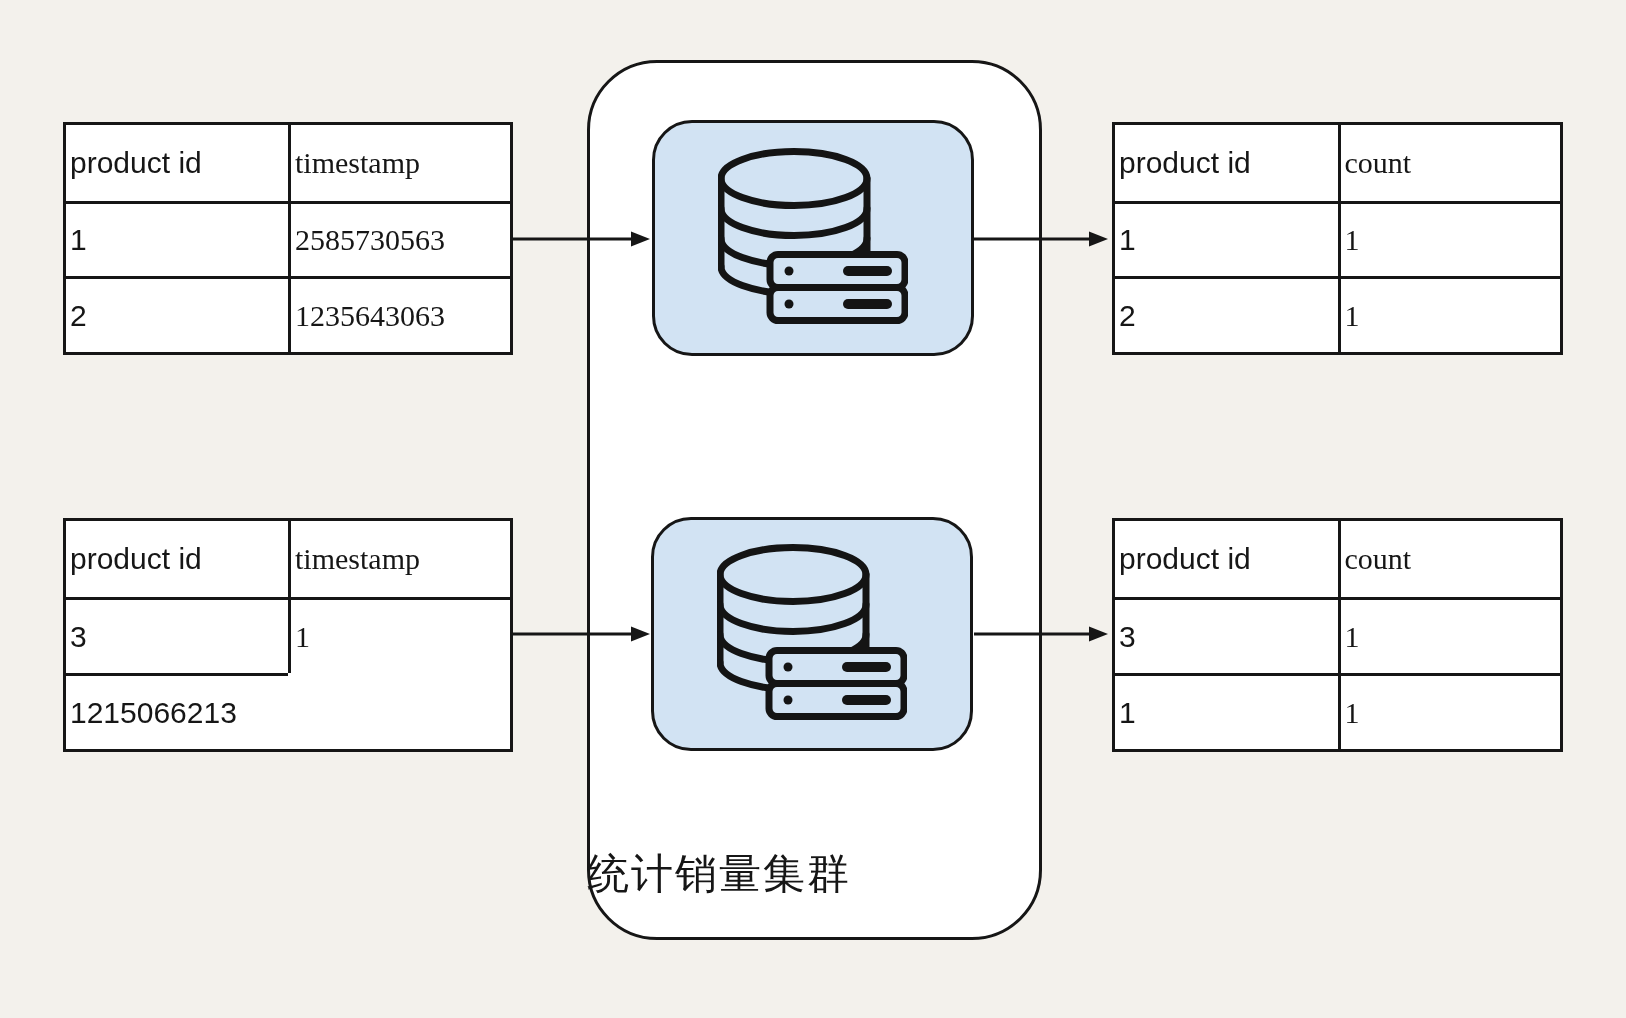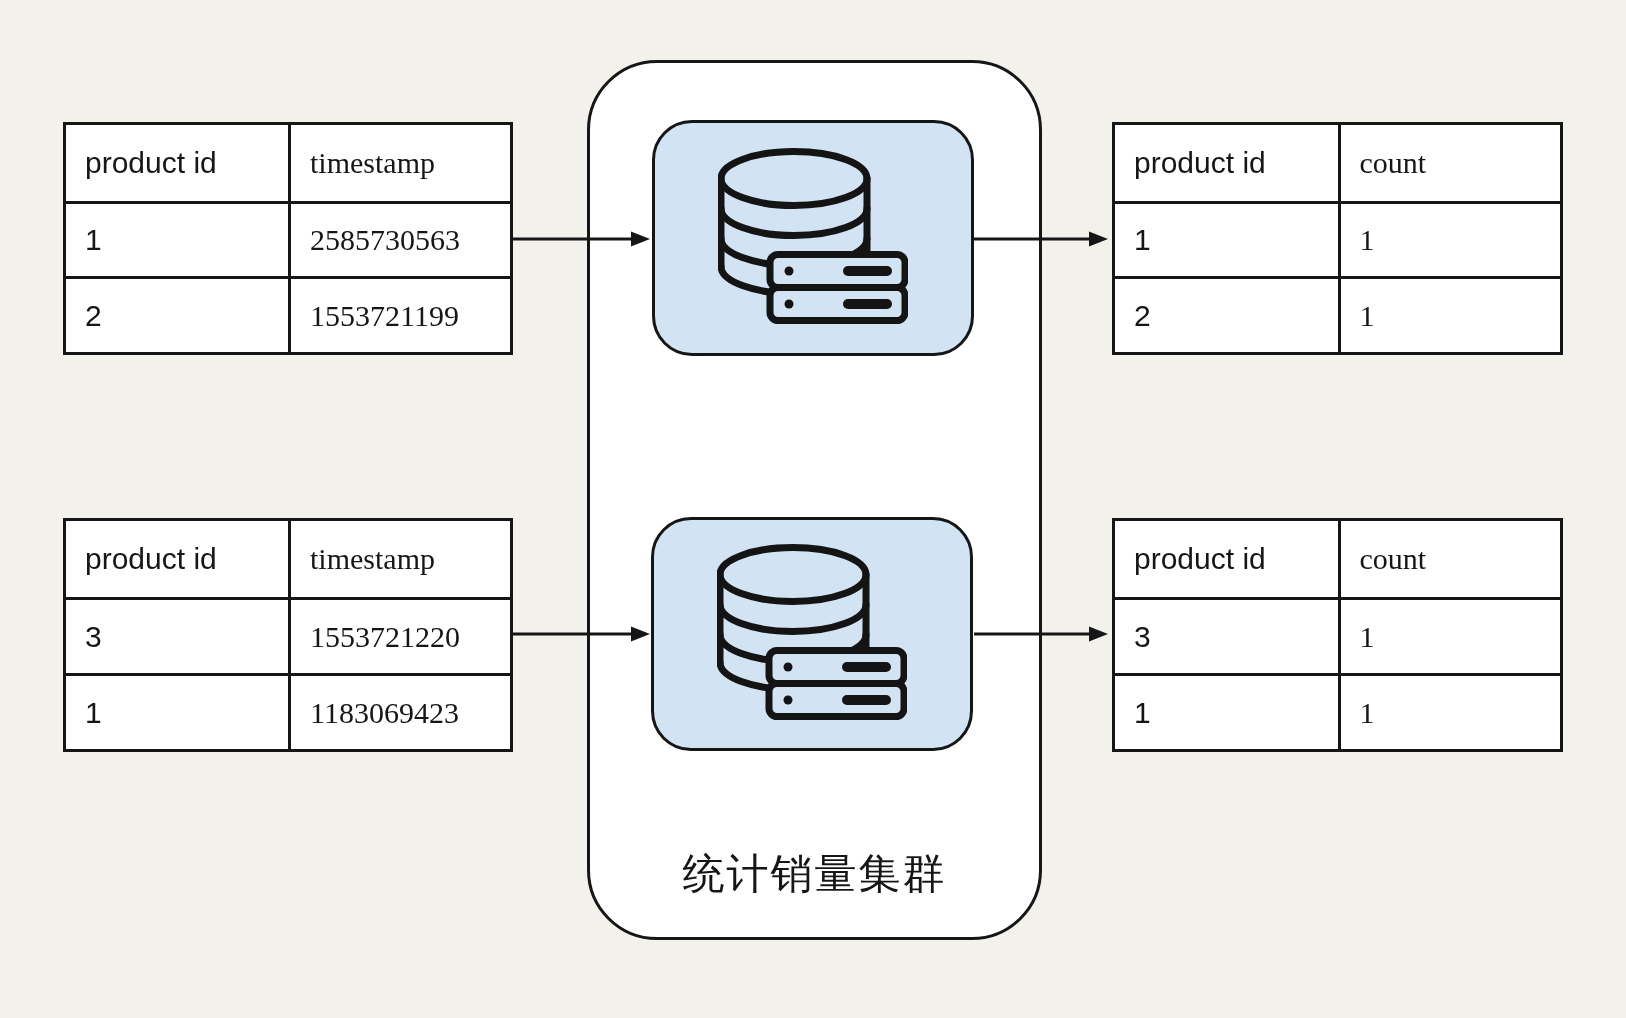--- a/index.html
+++ b/index.html
@@ -8,38 +8,38 @@
     font-family:"Liberation Sans",sans-serif;color:#161616;overflow:hidden;
   }
   
   .cluster{
     position:absolute;left:587px;top:60px;width:455px;height:880px;
     background:#ffffff;border:3px solid #161616;border-radius:70px;
     box-sizing:border-box;
   }
   .cluster-label{
     position:absolute;left:587px;top:846px;width:455px;
-    text-align:center;font-size:42px;letter-spacing:2px;color:#161616;
+    text-align:left;font-size:42px;letter-spacing:2px;color:#161616;
   }
   
   .node{
     position:absolute;width:322px;background:#d2e3f3;border:3px solid #161616;
     border-radius:40px;box-sizing:border-box;
     display:flex;align-items:center;justify-content:center;
   }
   .node-top{left:652px;top:120px;height:236px;}
   .node-bottom{left:651px;top:517px;height:234px;}
   
   .tbl{
     position:absolute;display:grid;grid-template-columns:1fr 1fr;
     grid-template-rows:1fr 1fr 1fr;background:#ffffff;
     border:3px solid #161616;box-sizing:border-box;
   }
   .tbl .cell{
-    display:flex;align-items:center;padding-left:19px;
+    display:flex;align-items:center;padding-left:4px;
     font-size:30px;line-height:1;color:#161616;overflow:hidden;white-space:nowrap;
   }
   .tbl .cell:nth-child(2n){border-left:3px solid #161616;font-family:Liberation Serif, serif;}
   .tbl .cell:nth-child(n+3){border-top:3px solid #161616;}
   .tbl-tl{left:63px;top:122px;width:450px;height:233px;}
   .tbl-tr{left:1112px;top:122px;width:451px;height:233px;}
   .tbl-bl{left:63px;top:518px;width:450px;height:234px;}
   .tbl-br{left:1112px;top:518px;width:451px;height:234px;}
   .overlay{position:absolute;left:0;top:0;pointer-events:none;}
 </style>
@@ -104,30 +104,29 @@
       </svg>
     </span>
   </div>
 
   <div class="tbl tbl-tl">
     <div class="cell">product id</div>
     <div class="cell">timestamp</div>
     <div class="cell">1</div>
     <div class="cell">2585730563</div>
     <div class="cell">2</div>
-    <div class="cell">1553721199</div>
+    <div class="cell">1235643063</div>
   </div>
 
   <div class="tbl tbl-bl">
     <div class="cell">product id</div>
     <div class="cell">timestamp</div>
     <div class="cell">3</div>
-    <div class="cell">1553721220</div>
     <div class="cell">1</div>
-    <div class="cell">1183069423</div>
+    <div class="cell">1215066213</div>
   </div>
 
   <div class="tbl tbl-tr">
     <div class="cell">product id</div>
     <div class="cell">count</div>
     <div class="cell">1</div>
     <div class="cell">1</div>
     <div class="cell">2</div>
     <div class="cell">1</div>
   </div>

